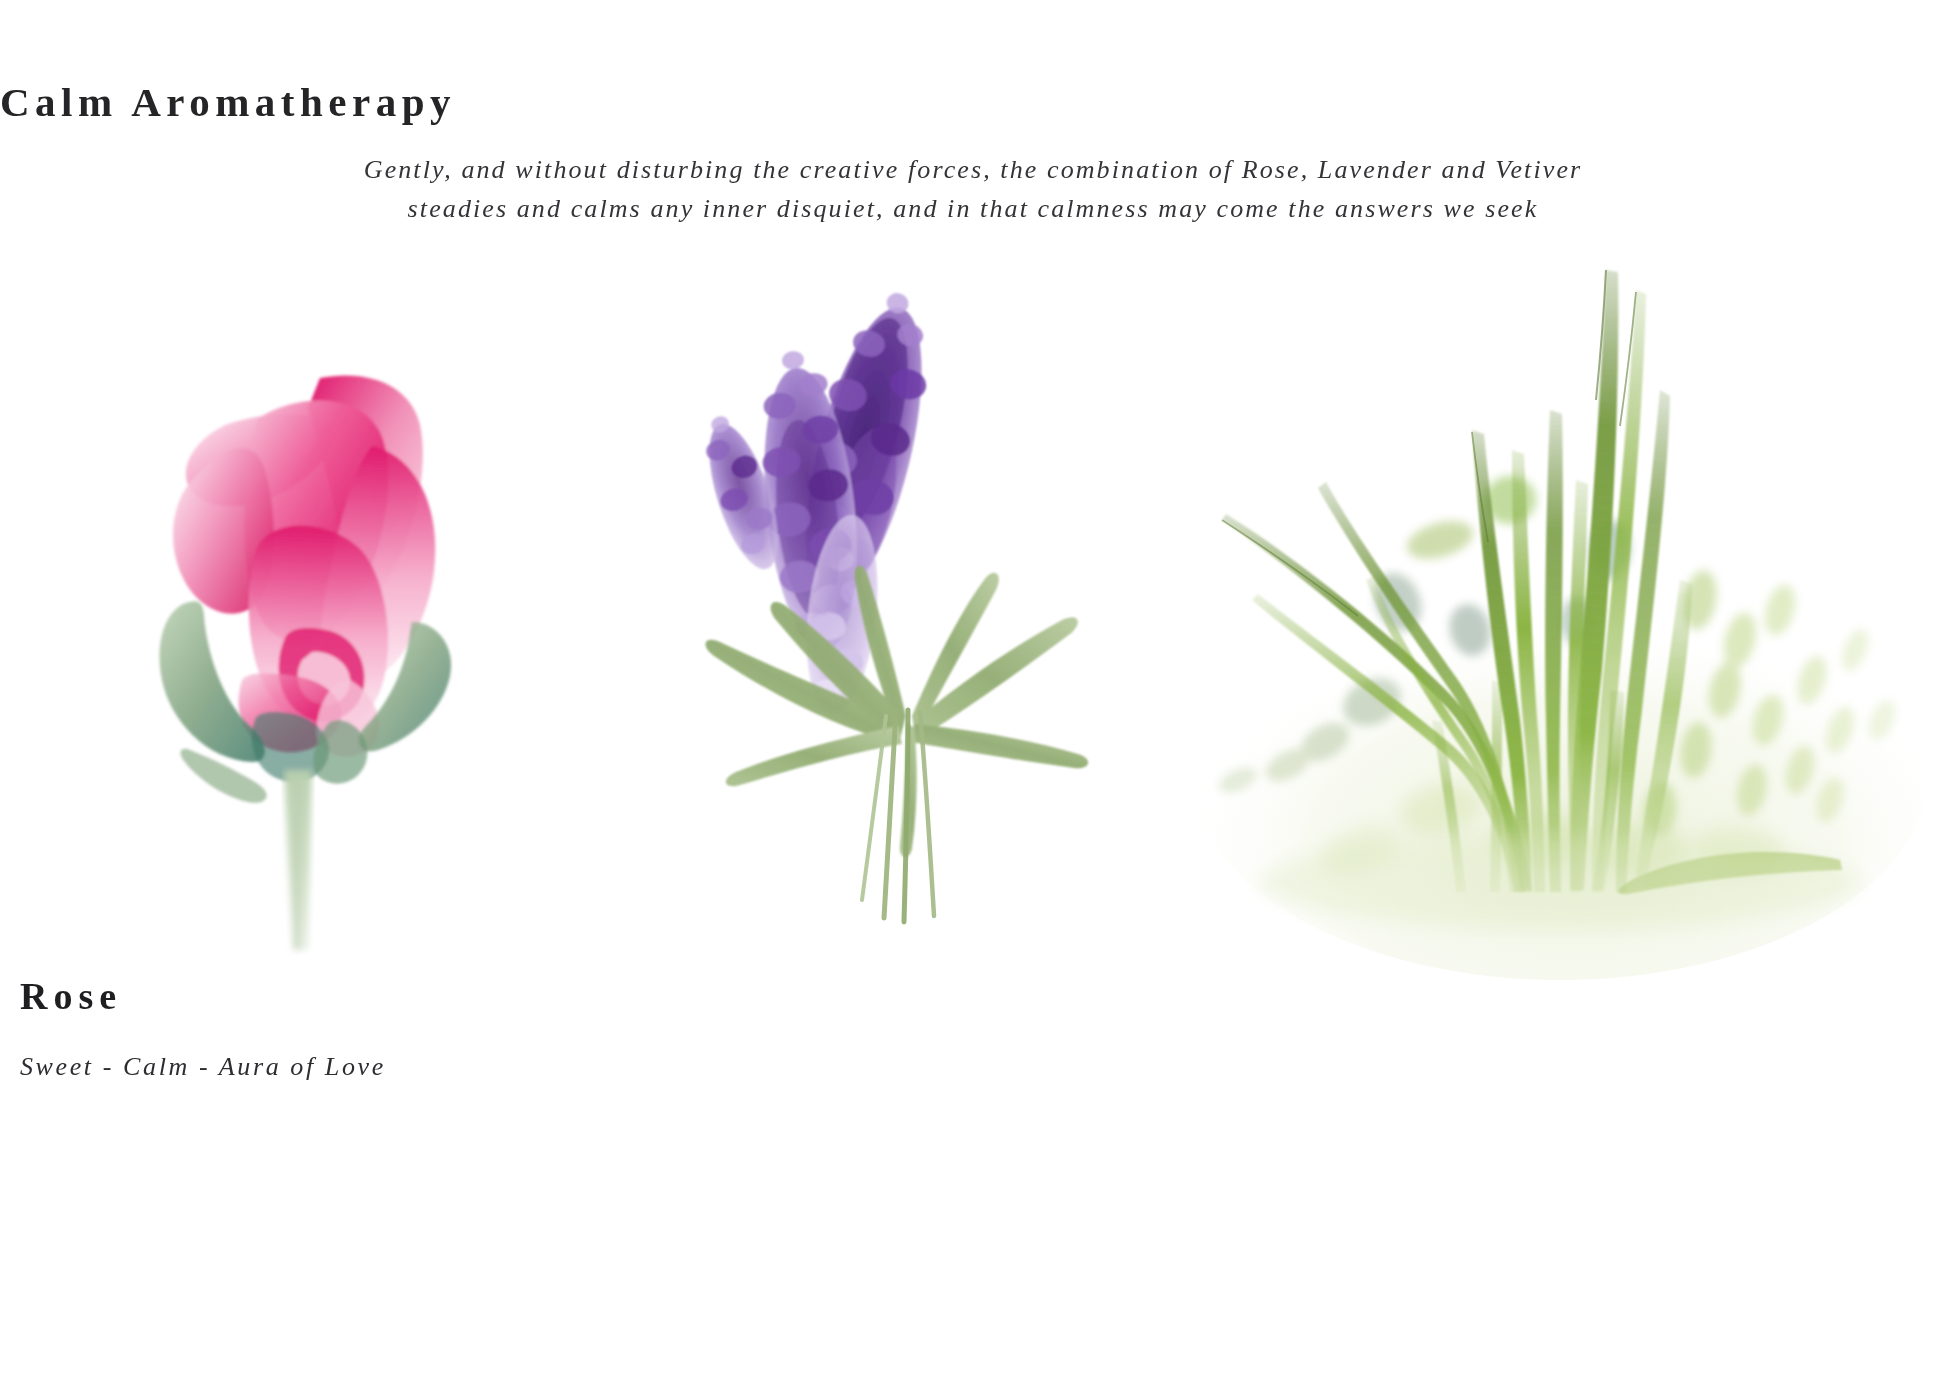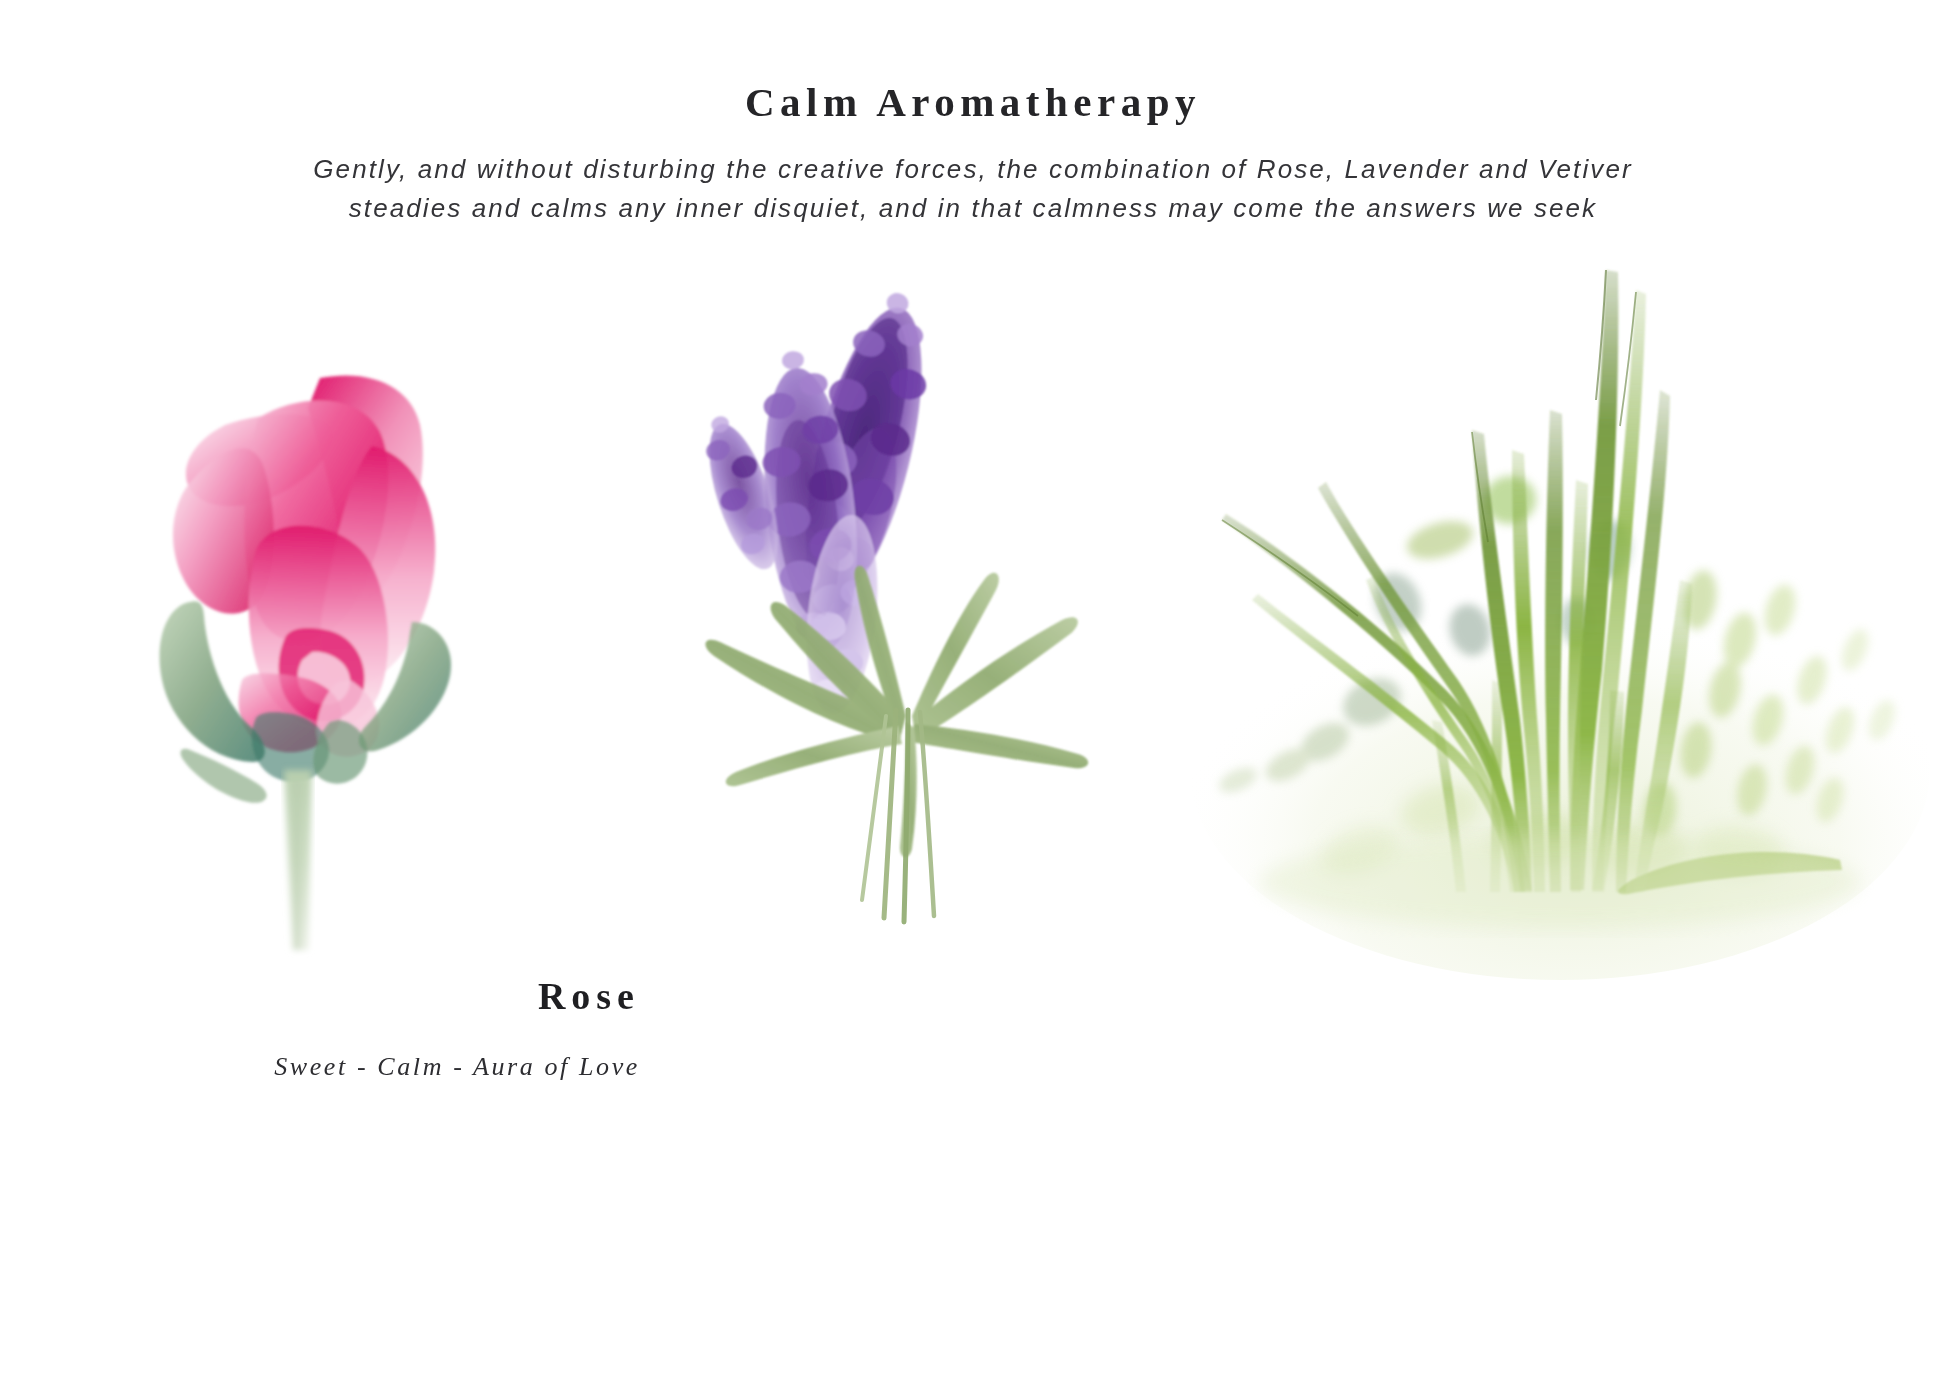--- a/index.html
+++ b/index.html
@@ -7,49 +7,49 @@
     width:1946px;height:1376px;
     background:#ffffff;
     font-family:"Liberation Serif", serif;
     overflow:hidden;
     position:relative;
   }
   .page{position:absolute;inset:0;}
 
   .title{
     position:absolute;top:78px;left:0;width:100%;
-    text-align:center;
+    text-align:left;
     font-family:"Liberation Serif", serif;
     font-weight:700;
     font-size:41px;
     letter-spacing:5.5px;
     color:#252528;
   }
   .subtitle{
     position:absolute;top:150px;left:0;width:100%;
     text-align:center;
-    font-family:Liberation Sans, sans-serif;
+    font-family:Liberation Serif, serif;
     font-style:italic;
     font-size:26px;
     line-height:39px;
     letter-spacing:2.1px;
     color:#343438;
   }
   .subtitle div{white-space:nowrap;}
 
   .cols{position:absolute;top:250px;left:0;width:100%;height:720px;}
   .col{position:absolute;top:0;height:720px;}
   .col-rose{left:20px;width:620px;}
   .col-lav{left:600px;width:620px;}
   .col-vet{left:1140px;width:800px;}
 
   .art{position:absolute;left:0;top:0;width:100%;height:100%;}
   .art svg{display:block;width:100%;height:100%;overflow:visible;}
 
-  .caption-block{position:absolute;width:100%;text-align:right;}
+  .caption-block{position:absolute;width:100%;text-align:left;}
   .cb-rose{left:20px;top:975px;width:620px;}
   .cb-lav{left:588px;top:975px;width:620px;}
   .cb-vet{left:1140px;top:958px;width:800px;}
 
   .name{
     font-family:"Liberation Serif", serif;
     font-weight:700;
     font-size:38px;
     letter-spacing:6px;
     color:#1f1f22;

